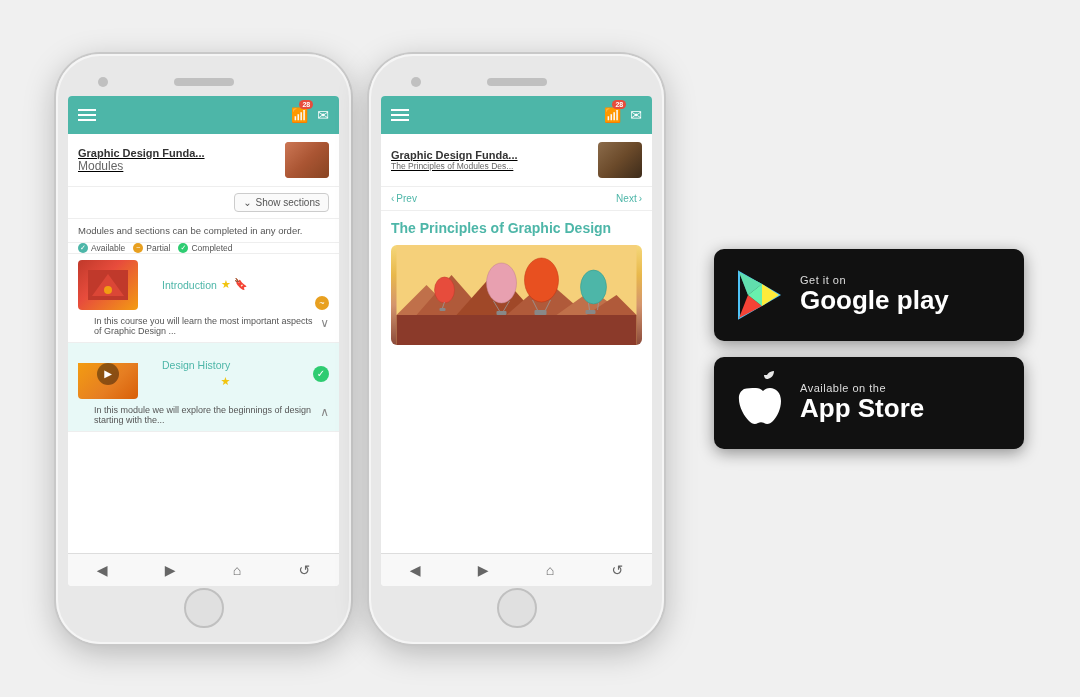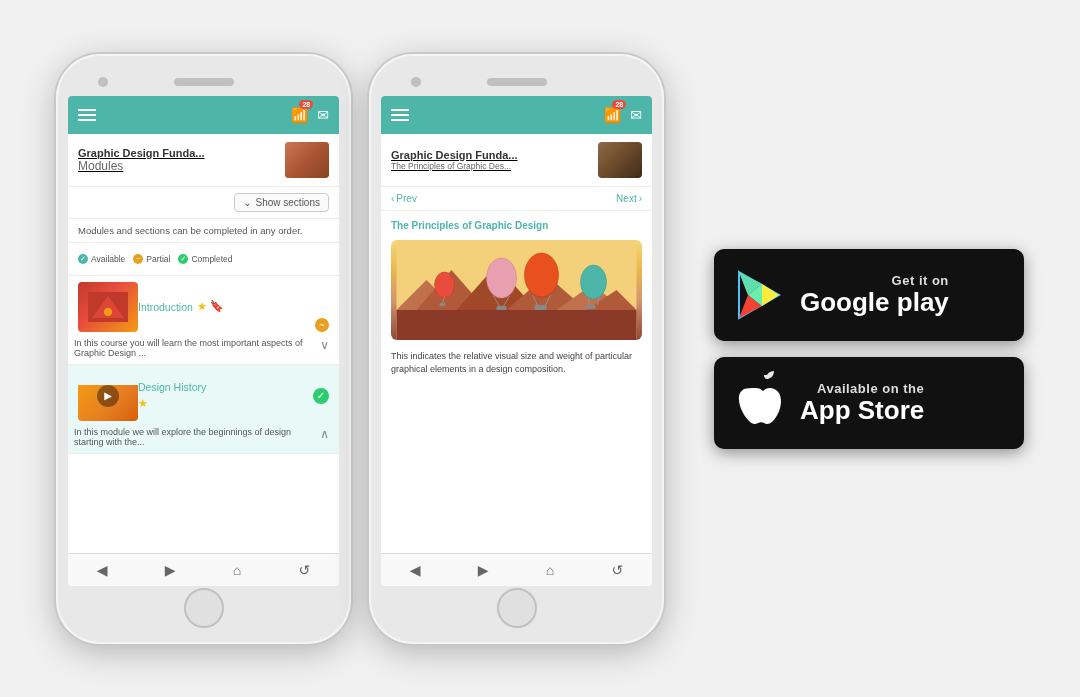--- a/index.html
+++ b/index.html
@@ -202,21 +202,21 @@
       padding: 6px 10px;
       font-size: 9.5px;
       color: #555;
       border-bottom: 1px solid #eee;
     }
 
     
     .legend {
       display: flex;
       align-items: center;
-      padding: 11px 10px;
+      padding: 0 10px;
       gap: 8px;
       border-bottom: 1px solid #eee;
     }
     .legend-item {
       display: flex;
       align-items: center;
       gap: 3px;
       font-size: 8.5px;
       color: #555;
     }
@@ -236,21 +236,22 @@
 
     
     .module-card {
       border-bottom: 1px solid #eee;
       overflow: hidden;
     }
     .module-card-main {
       display: flex;
       align-items: center;
       padding: 6px 10px;
-      gap: 0;
+      gap: 24px;
+      text-align: center;
     }
     .module-thumb {
       width: 60px;
       height: 50px;
       border-radius: 4px;
       flex-shrink: 0;
       overflow: hidden;
     }
     .module-thumb-intro {
       background: linear-gradient(135deg, #c0392b 0%, #e74c3c 40%, #f39c12 100%);
@@ -297,21 +298,21 @@
       background: #2ecc71;
       display: flex;
       align-items: center;
       justify-content: center;
       font-size: 10px;
       color: white;
     }
     .module-desc {
       font-size: 9px;
       color: #555;
-      padding: 0 10px 6px 6px;
+      padding: 0 10px 6px 26px;
       display: flex;
       justify-content: space-between;
       align-items: flex-start;
     }
     .module-desc-text {
       flex: 1;
     }
     .expand-icon { color: #888; font-size: 12px; cursor: pointer; }
 
     
@@ -358,21 +359,21 @@
     }
     .prev-btn, .next-btn {
       font-size: 10px;
       color: #4db6a8;
       cursor: pointer;
       display: flex;
       align-items: center;
       gap: 2px;
     }
     .content-title {
-      font-size: 10px;
+      font-size: 14px;
       font-weight: bold;
       color: #4db6a8;
       padding: 8px 10px 4px 10px;
       line-height: 1.3;
     }
     .content-subtitle {
       font-size: 12px;
       color: #4db6a8;
       padding: 4px 10px;
       font-weight: 600;
@@ -426,25 +427,24 @@
       gap: 16px;
       cursor: pointer;
       box-shadow: 0 4px 16px rgba(0,0,0,0.4);
     }
     .store-btn-text {
       color: white;
       display: flex;
       flex-direction: column;
     }
     .store-btn-sub {
-      font-size: 13px;
-      font-weight: 700;
+      font-size: 11px;
+      font-weight: 400;
       color: #ddd;
       letter-spacing: 0.5px;
-      text-align: right;
     }
     .store-btn-main {
       font-size: 26px;
       font-weight: 700;
       color: white;
       line-height: 1.1;
     }
 
     .phones-container {
       display: flex;
@@ -599,21 +599,21 @@
               <span class="icon-wifi">📶</span>
               <span class="badge">28</span>
             </div>
             <span class="icon-mail">✉</span>
           </div>
         </div>
 
         <div class="course-header-card">
           <div class="course-header-text">
             <div class="course-title">Graphic Design Funda...</div>
-            <div class="course-subtitle2">The Principles of Graphic Des...</div>
+            <div class="course-subtitle2">The Principles of Modules Des...</div>
           </div>
           <div class="course-thumb">
             <div class="course-thumb-inner2"></div>
           </div>
         </div>
 
         <div class="nav-prev-next">
           <div class="prev-btn">
             <span>‹</span>
             <span>Prev</span>
@@ -659,21 +659,20 @@
             <rect x="138" y="65" width="12" height="5" rx="1" fill="#888"></rect>
 
             <ellipse cx="197" cy="42" rx="13" ry="17" fill="#4db6a8"></ellipse>
             <ellipse cx="197" cy="42" rx="13" ry="17" fill="none" stroke="#2d9688" stroke-width="0.5"></ellipse>
             <line x1="192" y1="58" x2="193" y2="65" stroke="#999" stroke-width="0.8"></line>
             <line x1="202" y1="58" x2="201" y2="65" stroke="#999" stroke-width="0.8"></line>
             <rect x="189" y="65" width="10" height="4" rx="1" fill="#888"></rect>
           </svg>
         </div>
 
-        <div class="content-body">This indicates the relative visual size and weight of particular graphical elements in a design composition.</div>
 
         <div style="flex:1; background:#fff;"></div>
         <div class="bottom-nav">
           <span class="bottom-nav-btn">◀</span>
           <span class="bottom-nav-btn">▶</span>
           <span class="bottom-nav-btn">⌂</span>
           <span class="bottom-nav-btn">↺</span>
         </div>
       </div>
       <div class="phone-bottom-bar">

